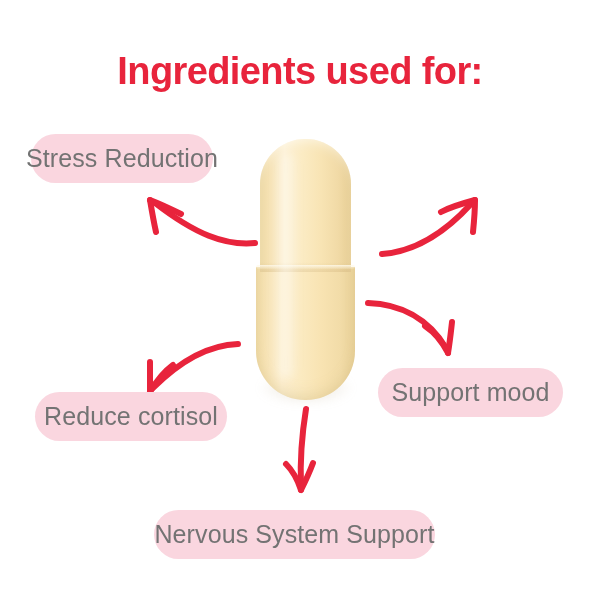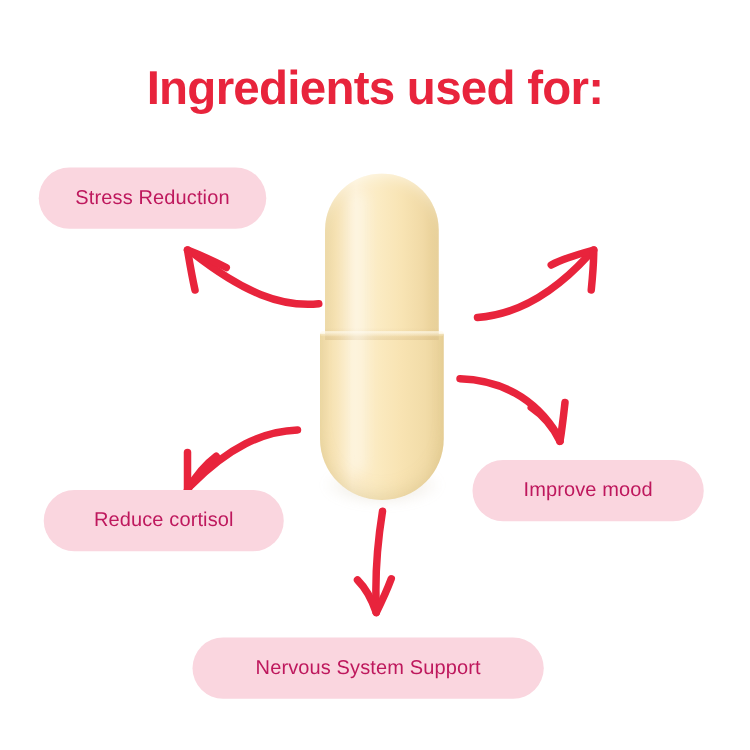--- a/index.html
+++ b/index.html
@@ -116,26 +116,26 @@
     border-radius: 14px;
     background: linear-gradient(to right, rgba(255,255,255,0.0), rgba(255,255,255,0.48), rgba(255,255,255,0.0));
     filter: blur(5px);
     pointer-events: none;
   }
 
   
   .badge {
     position: absolute;
     background: #fad6df;
-    color: #be185d;
+    color: #737373;
     border-radius: 999px;
     display: flex;
     align-items: center;
     justify-content: center;
-    font-size: 16px;
+    font-size: 25px;
     font-weight: 400;
     letter-spacing: 0.1px;
     white-space: nowrap;
     font-family: "Liberation Sans", sans-serif;
   }
   .b-stress   { left: 31px;  top: 134px; width: 182px; height: 49px; }
   .b-anxiety  { left: 402px; top: 134px; width: 136px; height: 49px; }
   .b-mood     { left: 378px; top: 368px; width: 185px; height: 49px; }
   .b-cortisol { left: 35px;  top: 392px; width: 192px; height: 49px; }
   .b-nervous  { left: 154px; top: 510px; width: 281px; height: 49px; }
@@ -198,21 +198,21 @@
 
     </g>
   </svg>
 
   <div class="badge b-stress">
     <span>Stress Reduction</span>
   </div>
 
 
   <div class="badge b-mood">
-    <span>Improve mood</span>
+    <span>Support mood</span>
   </div>
 
   <div class="badge b-cortisol">
     <span>Reduce cortisol</span>
   </div>
 
   <div class="badge b-nervous">
     <span>Nervous System Support</span>
   </div>
 

